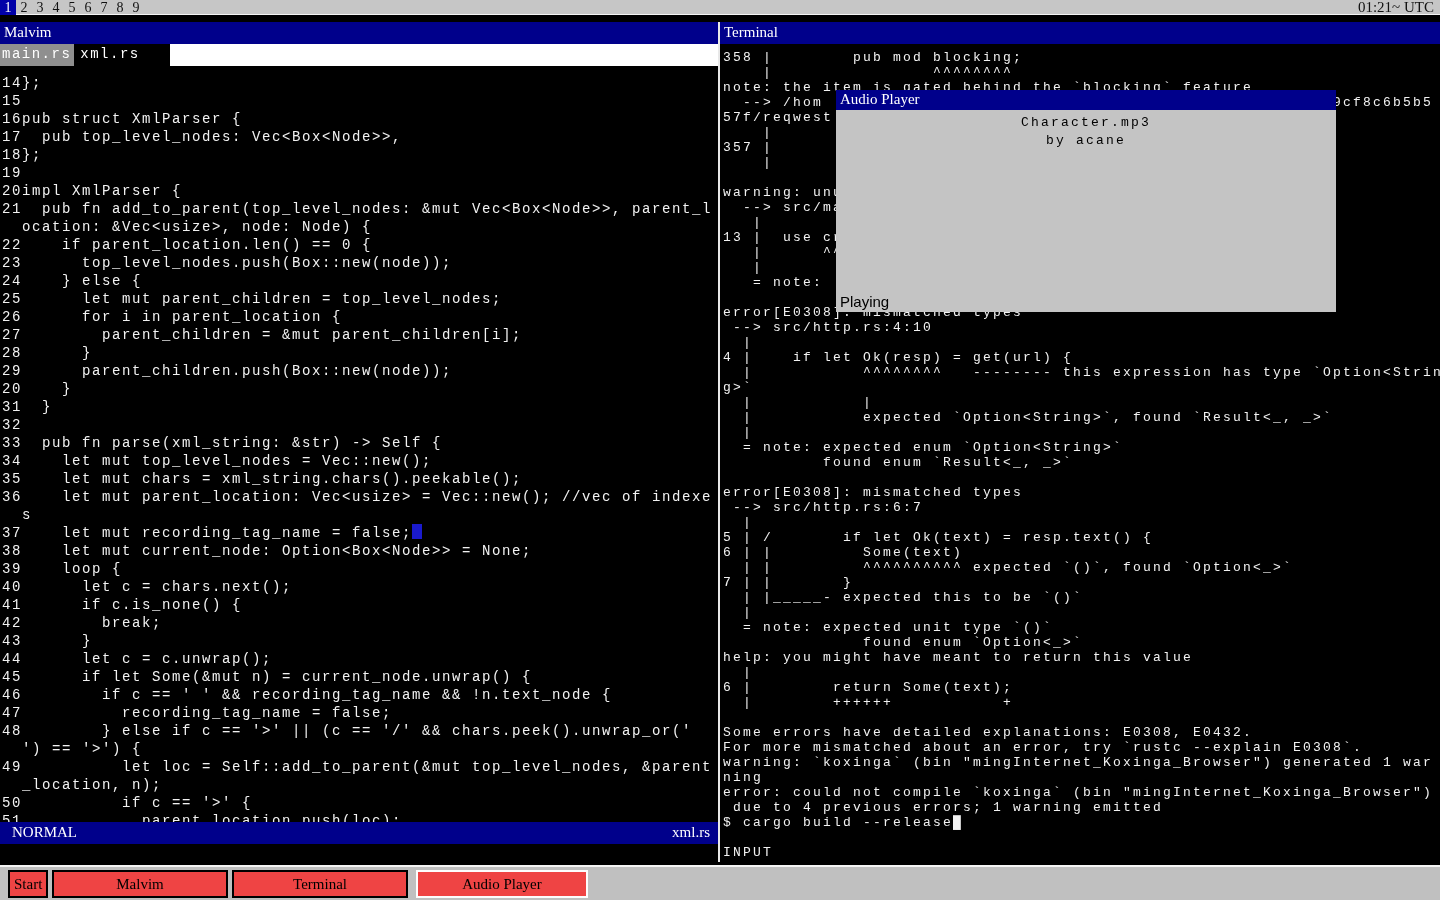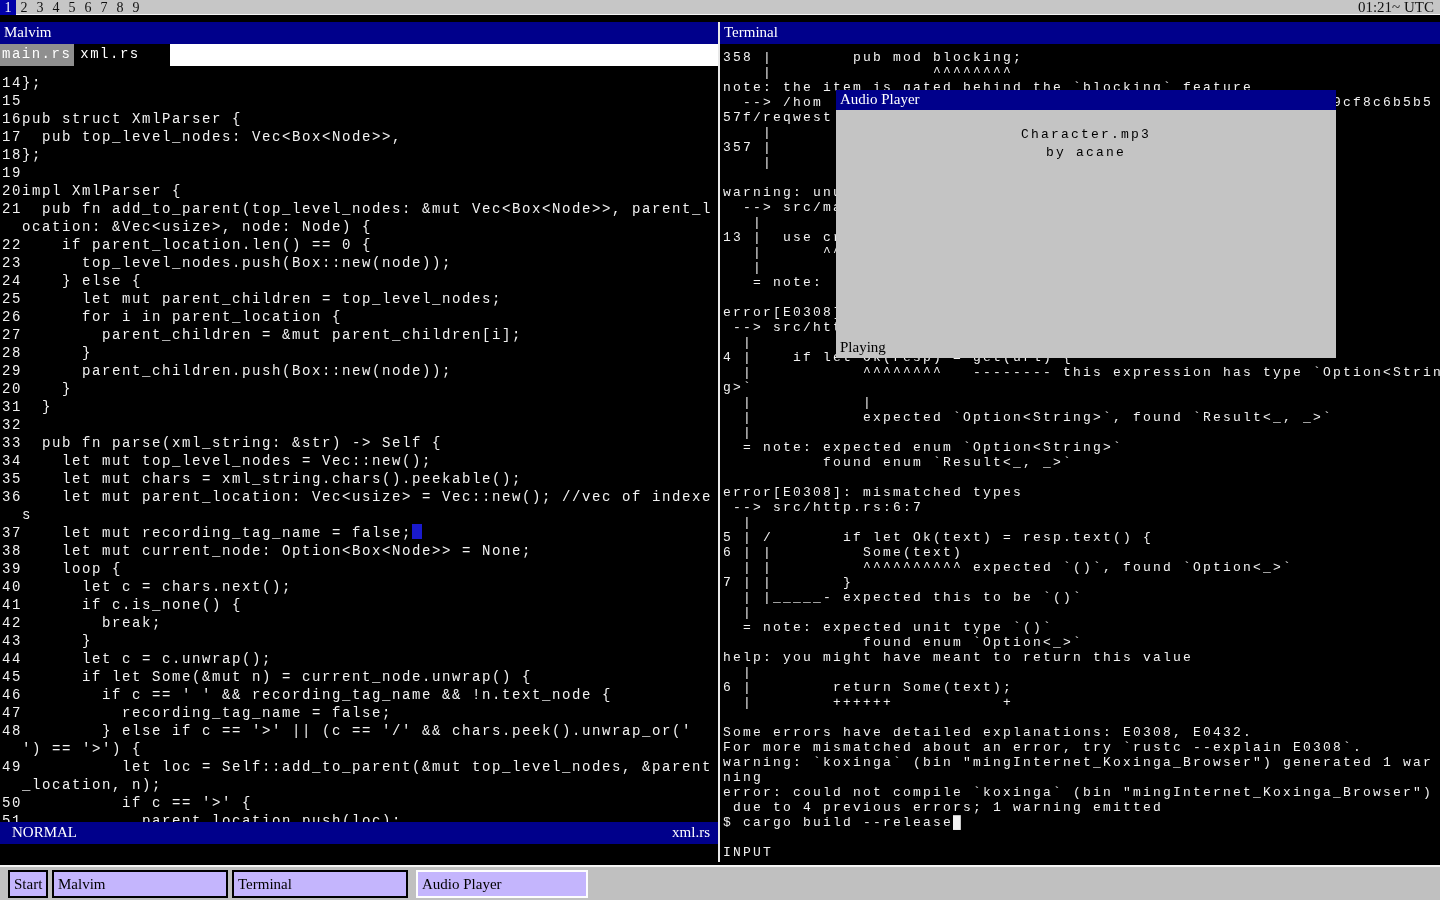--- a/index.html
+++ b/index.html
@@ -41,33 +41,33 @@
   
   #terminal { position:absolute; left:720px; top:22px; width:720px; height:840px;
               background:#000; }
   #termbody { padding:6px 0 0 3px; font-family:"Liberation Mono", monospace;
               font-size:13px; letter-spacing:2.2px; color:#f2f2f2; cursor:text; }
   .trow { height:15px; line-height:15px; white-space:pre; overflow:visible; }
 
   
   #audio { position:absolute; left:836px; top:90px; width:500px; height:222px; z-index:10; }
   #audio .titlebar { height:20px; line-height:19px; }
-  #abody { position:relative; height:248px; background:#c4c4c4; color:#000;
+  #abody { position:relative; height:202px; background:#c4c4c4; color:#000;
            font-family:"Liberation Mono", monospace; font-size:13px; letter-spacing:2.2px;
-           text-align:center; padding-top:16px; }
+           text-align:center; padding-top:4px; }
   #abody .ainfo { line-height:18px; }
-  #astatus { position:absolute; left:4px; bottom:2px; font-family:Liberation Serif, serif;
+  #astatus { position:absolute; left:4px; bottom:2px; font-family:Liberation Sans, sans-serif;
              font-size:15px; letter-spacing:0; text-align:left; }
 
   
   #taskbar { position:absolute; left:0; top:865px; width:1440px; height:35px;
              background:#c0c0c0; border-top:2px solid #f5f5f5; display:flex;
              align-items:center; }
-  .tbtn { height:28px; background:#c4b5fd; border:2px solid #000; color:#000;
-          font-family:"Liberation Serif", serif; font-size:15px; text-align:left;
+  .tbtn { height:28px; background:#ef4444; border:2px solid #000; color:#000;
+          font-family:"Liberation Serif", serif; font-size:15px; text-align:center;
           padding:0 4px; line-height:24px; }
   #startbtn { width:40px; margin-left:8px; }
   .taskbtn { width:176px; margin-left:4px; }
   .taskbtn.focused { border-color:#fdfdfd; width:172px; margin-left:8px; }
 </style>
 </head>
 <body>
 
 <div id="topbar">
   <div id="workspaces">

